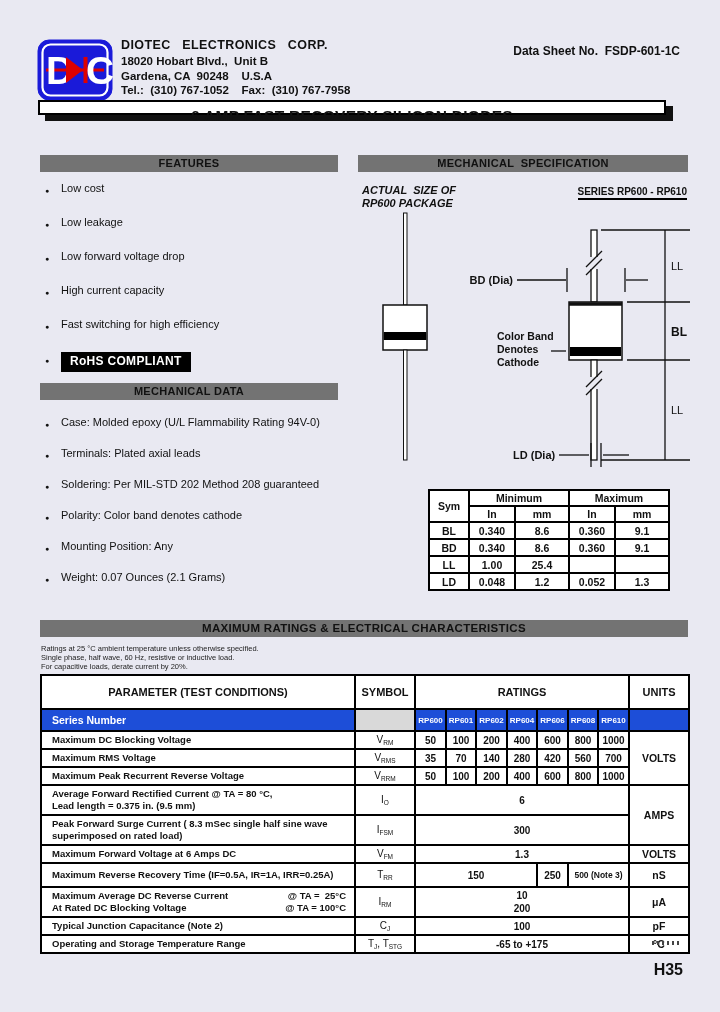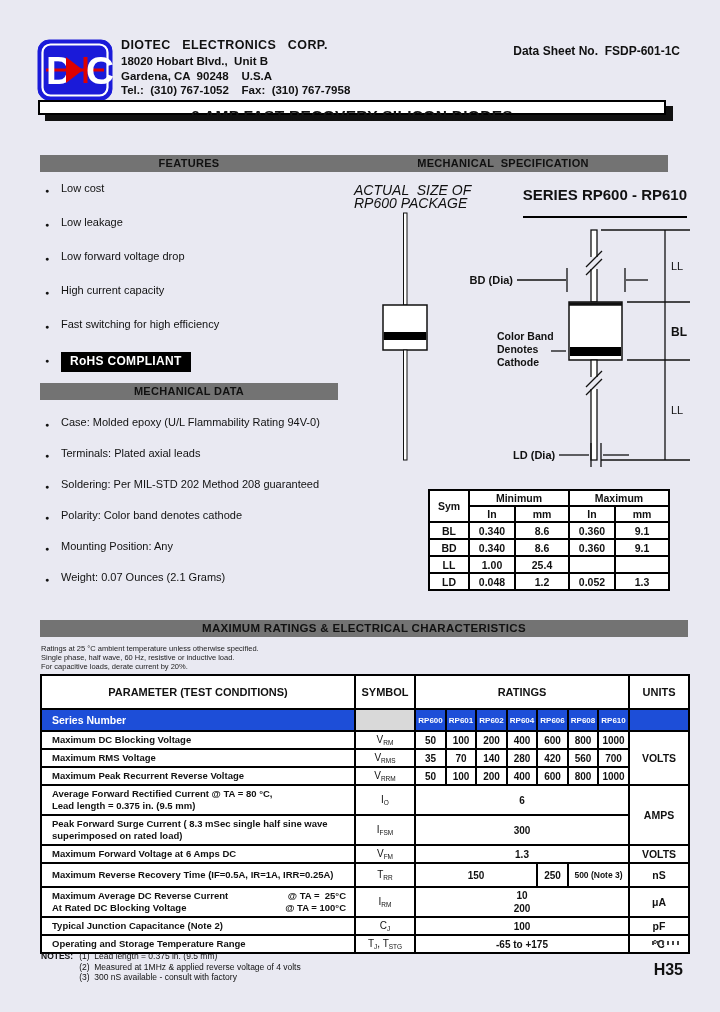--- a/index.html
+++ b/index.html
@@ -25,40 +25,40 @@
     text-align:center; line-height:27px; font-weight:bold; font-size:15.5px; letter-spacing:.3px;
   }
 
   
   .bar {
     position:absolute; height:17px; background:#737373;
     text-align:center; font-weight:bold; font-size:11px; line-height:17px; letter-spacing:.3px;
   }
   .bar-features { left:40px; top:155px; width:298px; }
   .bar-mechdata { left:40px; top:383px; width:298px; }
-  .bar-mechspec { left:338px; top:155px; width:330px; }
+  .bar-mechspec { left:358px; top:155px; width:330px; }
   .bar-maxratings { left:40px; top:620px; width:648px; font-size:11.5px; }
 
   
   ul.bullets { position:absolute; list-style:none; }
   ul.bullets li { position:relative; padding-left:19px; font-size:11px; line-height:13px; }
   ul.bullets li::before { content:"●"; position:absolute; left:3px; top:2px; font-size:7px; }
   .features-list { left:42px; top:182px; width:300px; }
   .features-list li { margin-bottom:21px; }
   .mechdata-list { left:42px; top:416px; width:312px; }
   .mechdata-list li { margin-bottom:18px; }
   .rohs-badge {
     display:inline-block; background:#000; color:#fff; font-weight:bold;
     font-size:12px; padding:3px 9px 4px 9px; letter-spacing:.3px;
   }
   li.rohs-li::before { top:8px; }
 
   
-  .actual-size { position:absolute; left:354px; top:184px; font-style:italic; font-weight:normal; font-size:14px; line-height:13px; }
-  .series-label { position:absolute; right:33px; top:186px; font-weight:bold; font-size:15px; border-bottom:2px solid #000; padding-bottom:13px; }
+  .actual-size { position:absolute; left:362px; top:184px; font-style:italic; font-weight:bold; font-size:11px; line-height:13px; }
+  .series-label { position:absolute; right:33px; top:186px; font-weight:bold; font-size:10px; border-bottom:2px solid #000; padding-bottom:1px; }
   .drawing { position:absolute; left:345px; top:205px; }
 
   
   .dim-table { position:absolute; left:410px; top:489px; border-collapse:collapse; background:#fff;margin-left:18px; }
   .dim-table td, .dim-table th { border:2px solid #000; font-size:10.5px; font-weight:bold; text-align:center; padding:0; }
   .dim-table th { height:16px; }
   .dim-table td { height:17px; }
   .c-sym{width:40px;} .c-in{width:46px;} .c-mm{width:54px;}
 
   
@@ -376,24 +376,16 @@
     <tr style="height:18px">
       <td class="param">Operating and Storage Temperature Range</td>
       <td class="sym"><span>T</span><sub>J</sub><span>, T</span><sub>STG</sub></td>
       <td class="val" colspan="7">-65 to +175</td>
       <td class="unit">°C</td>
     </tr>
   </tbody>
     </table>
 
   <div class="artifact"></div>
-  <div class="footnotes">
-    <div class="nlabel">NOTES:</div>
-    <div>
-      <div class="pre">(1)  Lead length = 0.375 in. (9.5 mm)</div>
-      <div class="pre">(2)  Measured at 1MHz &amp; applied reverse voltage of 4 volts</div>
-      <div class="pre">(3)  300 nS available - consult with factory</div>
-    </div>
-  </div>
 
   <div class="page-no">H35</div>
 
 </div>
 
 </body></html>

